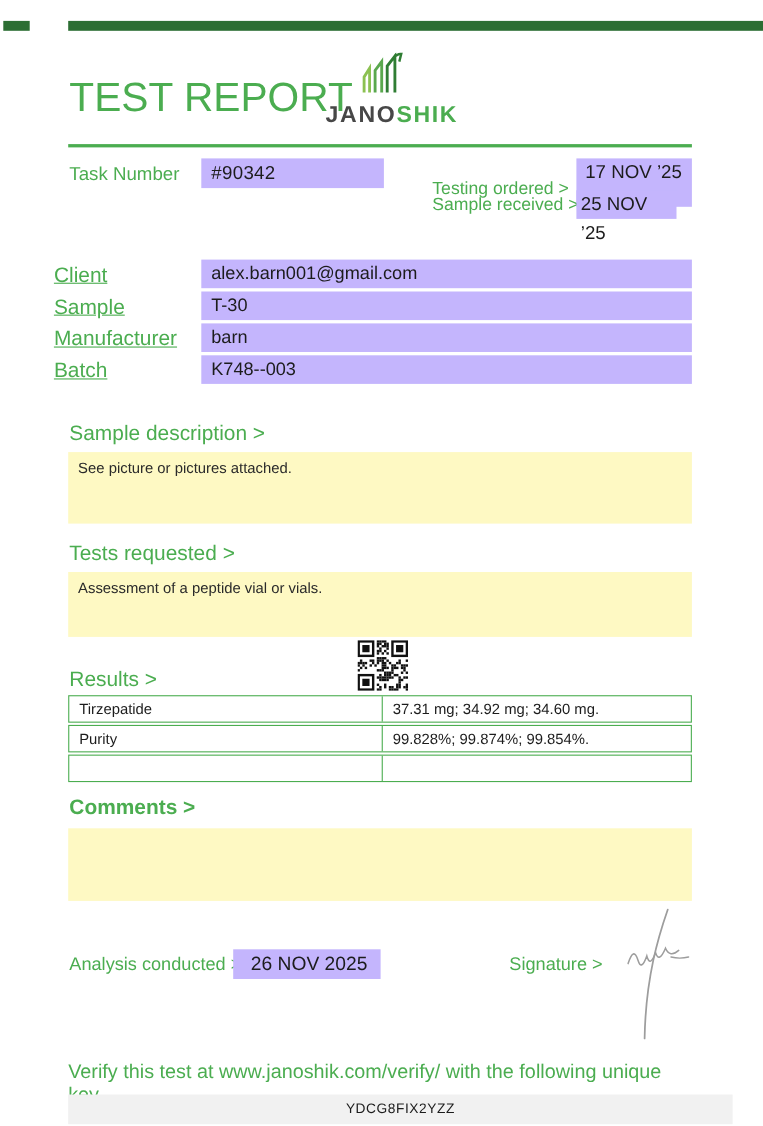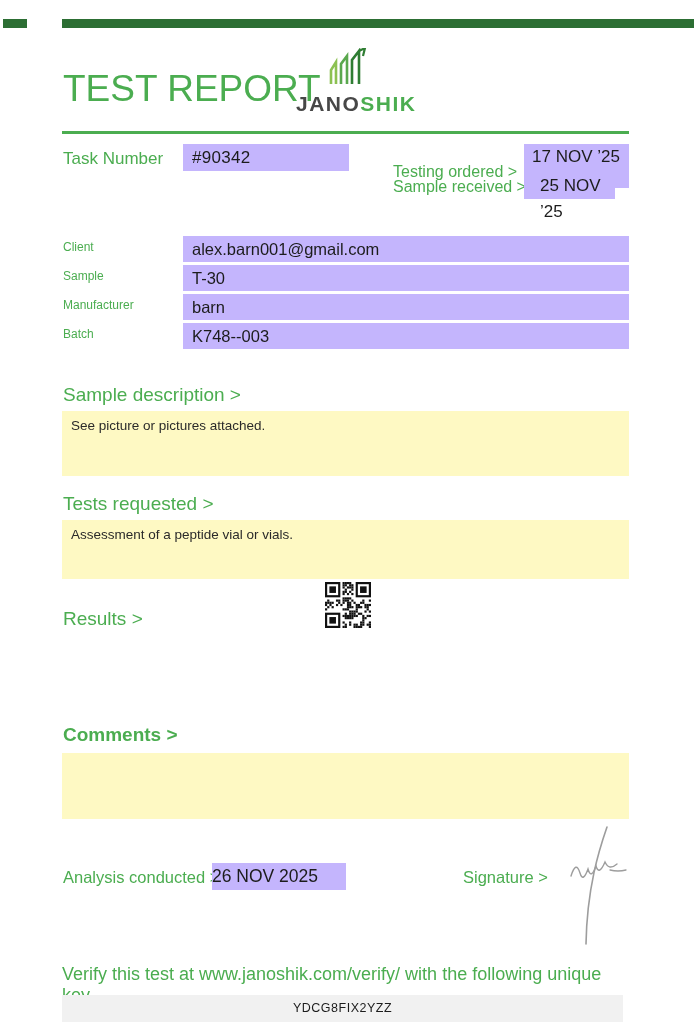--- a/index.html
+++ b/index.html
@@ -24,42 +24,42 @@
 
   .green-label { color:#4bad50; font-size:16.5px; }
   .gbox { background:#c4b5fd; color:#1c1c1c; }
 
   
   .task-label { left:63px; top:137px; font-size:17px; }
   .task-box { left:183px; top:132px; width:166px; height:27px; font-size:17px; font-weight:500; line-height:27px; padding-left:9px; letter-spacing:0.3px; }
   .ord-label { left:393px; top:151px; font-size:16px; }
   .ord-box   { left:524px; top:132px; width:105px; height:44px; font-size:17px; font-weight:500; line-height:26px; padding-left:8px; }
   .rec-label { left:393px; top:166px; font-size:16px; }
-  .rec-box   { left:524px; top:161px; width:91px; height:26px; font-size:17px; font-weight:500; line-height:26px; padding-left:16px; }
-
-  
-  .info-label { left:63px; font-size:12px; }
+  .rec-box   { left:524px; top:161px; width:91px; height:26px; font-size:17px; font-weight:500; line-height:26px; padding-left:4px; }
+
+  
+  .info-label { left:49px; font-size:19px;text-decoration:underline; }
   .info-box { left:183px; width:446px; height:26px; font-size:16.5px; line-height:26px; padding-left:9px; }
 
   
   .sec-head { left:63px; font-size:19px; }
   .sec-box { left:62px; width:567px; background:#fef9c3; font-size:13.5px; color:#2a2a2a; padding:7px 9px; }
 
   
   .rtable { left:62px; top:620px; width:567px; }
   .rrow { display:flex; height:25px; border:1px solid #4bad50; margin-bottom:2px; background:#fff; }
   .rcell-name { width:285px; border-right:1px solid #4bad50; font-size:13.5px; line-height:23px; padding-left:9px; color:#1c1c1c; }
   .rcell-val  { flex:1; font-size:13.5px; line-height:23px; padding-left:9px; color:#1c1c1c; }
 
   
   .ana-label { left:63px; top:856px; font-size:16.5px; }
-  .ana-box { left:212px; top:851px; width:134px; height:27px; font-size:17.5px; font-weight:500; line-height:27px; padding-left:0; }
+  .ana-box { left:212px; top:851px; width:134px; height:27px; font-size:17.5px; font-weight:500; line-height:27px; padding-left:16px; }
   .sig-label { left:463px; top:856px; font-size:16.5px; }
   .verify-line { left:62px; top:952px; width:570px; font-size:18px; color:#4bad50; }
-  .key-box { left:62px; top:983px; width:561px; height:27px; background:#f1f1f1; font-size:12.5px; color:#1c1c1c; text-align:center; line-height:27px; letter-spacing:0.5px; }
+  .key-box { left:62px; top:983px; width:604px; height:27px; background:#f1f1f1; font-size:12.5px; color:#1c1c1c; text-align:center; line-height:27px; letter-spacing:0.5px; }
 </style>
 </head>
 <body>
 
 <div id="page">
 
   <div class="abs bar" style="left:3px; top:7px; width:24px;"></div>
   <div class="abs bar" style="left:62px; top:7px; width:632px;"></div>
 
   <div class="abs report-title">TEST REPORT</div>
@@ -233,20 +233,34 @@
       <rect x="2.1904761904761907" y="2.1904761904761907" width="10.952380952380953" height="10.952380952380953" fill="#fff"></rect>
       <rect x="4.380952380952381" y="4.380952380952381" width="6.571428571428572" height="6.571428571428572" fill="#111"></rect>
       <rect x="30.66666666666667" y="0" width="15.333333333333336" height="15.333333333333336" fill="#111"></rect>
       <rect x="32.85714285714286" y="2.1904761904761907" width="10.952380952380953" height="10.952380952380953" fill="#fff"></rect>
       <rect x="35.04761904761905" y="4.380952380952381" width="6.571428571428572" height="6.571428571428572" fill="#111"></rect>
       <rect x="0" y="30.66666666666667" width="15.333333333333336" height="15.333333333333336" fill="#111"></rect>
       <rect x="2.1904761904761907" y="32.85714285714286" width="10.952380952380953" height="10.952380952380953" fill="#fff"></rect>
       <rect x="4.380952380952381" y="35.04761904761905" width="6.571428571428572" height="6.571428571428572" fill="#111"></rect>
     </svg>
 
+  <div class="abs rtable">
+    <div class="rrow">
+      <div class="rcell-name">Tirzepatide</div>
+      <div class="rcell-val">37.31 mg; 34.92 mg; 34.60 mg.</div>
+    </div>
+    <div class="rrow">
+      <div class="rcell-name">Purity</div>
+      <div class="rcell-val">99.828%; 99.874%; 99.854%.</div>
+    </div>
+    <div class="rrow">
+      <div class="rcell-name"></div>
+      <div class="rcell-val"></div>
+    </div>
+  </div>
 
   <div class="abs green-label sec-head" style="top:712px;font-weight:bold;">Comments &gt;</div>
   <div class="abs sec-box" style="top:741px; height:66px;">
     <span></span>
   </div>
 
   <div class="abs green-label ana-label">Analysis conducted &gt;</div>
   <div class="abs gbox ana-box">26 NOV 2025</div>
   <div class="abs green-label sig-label">Signature &gt;</div>
 

